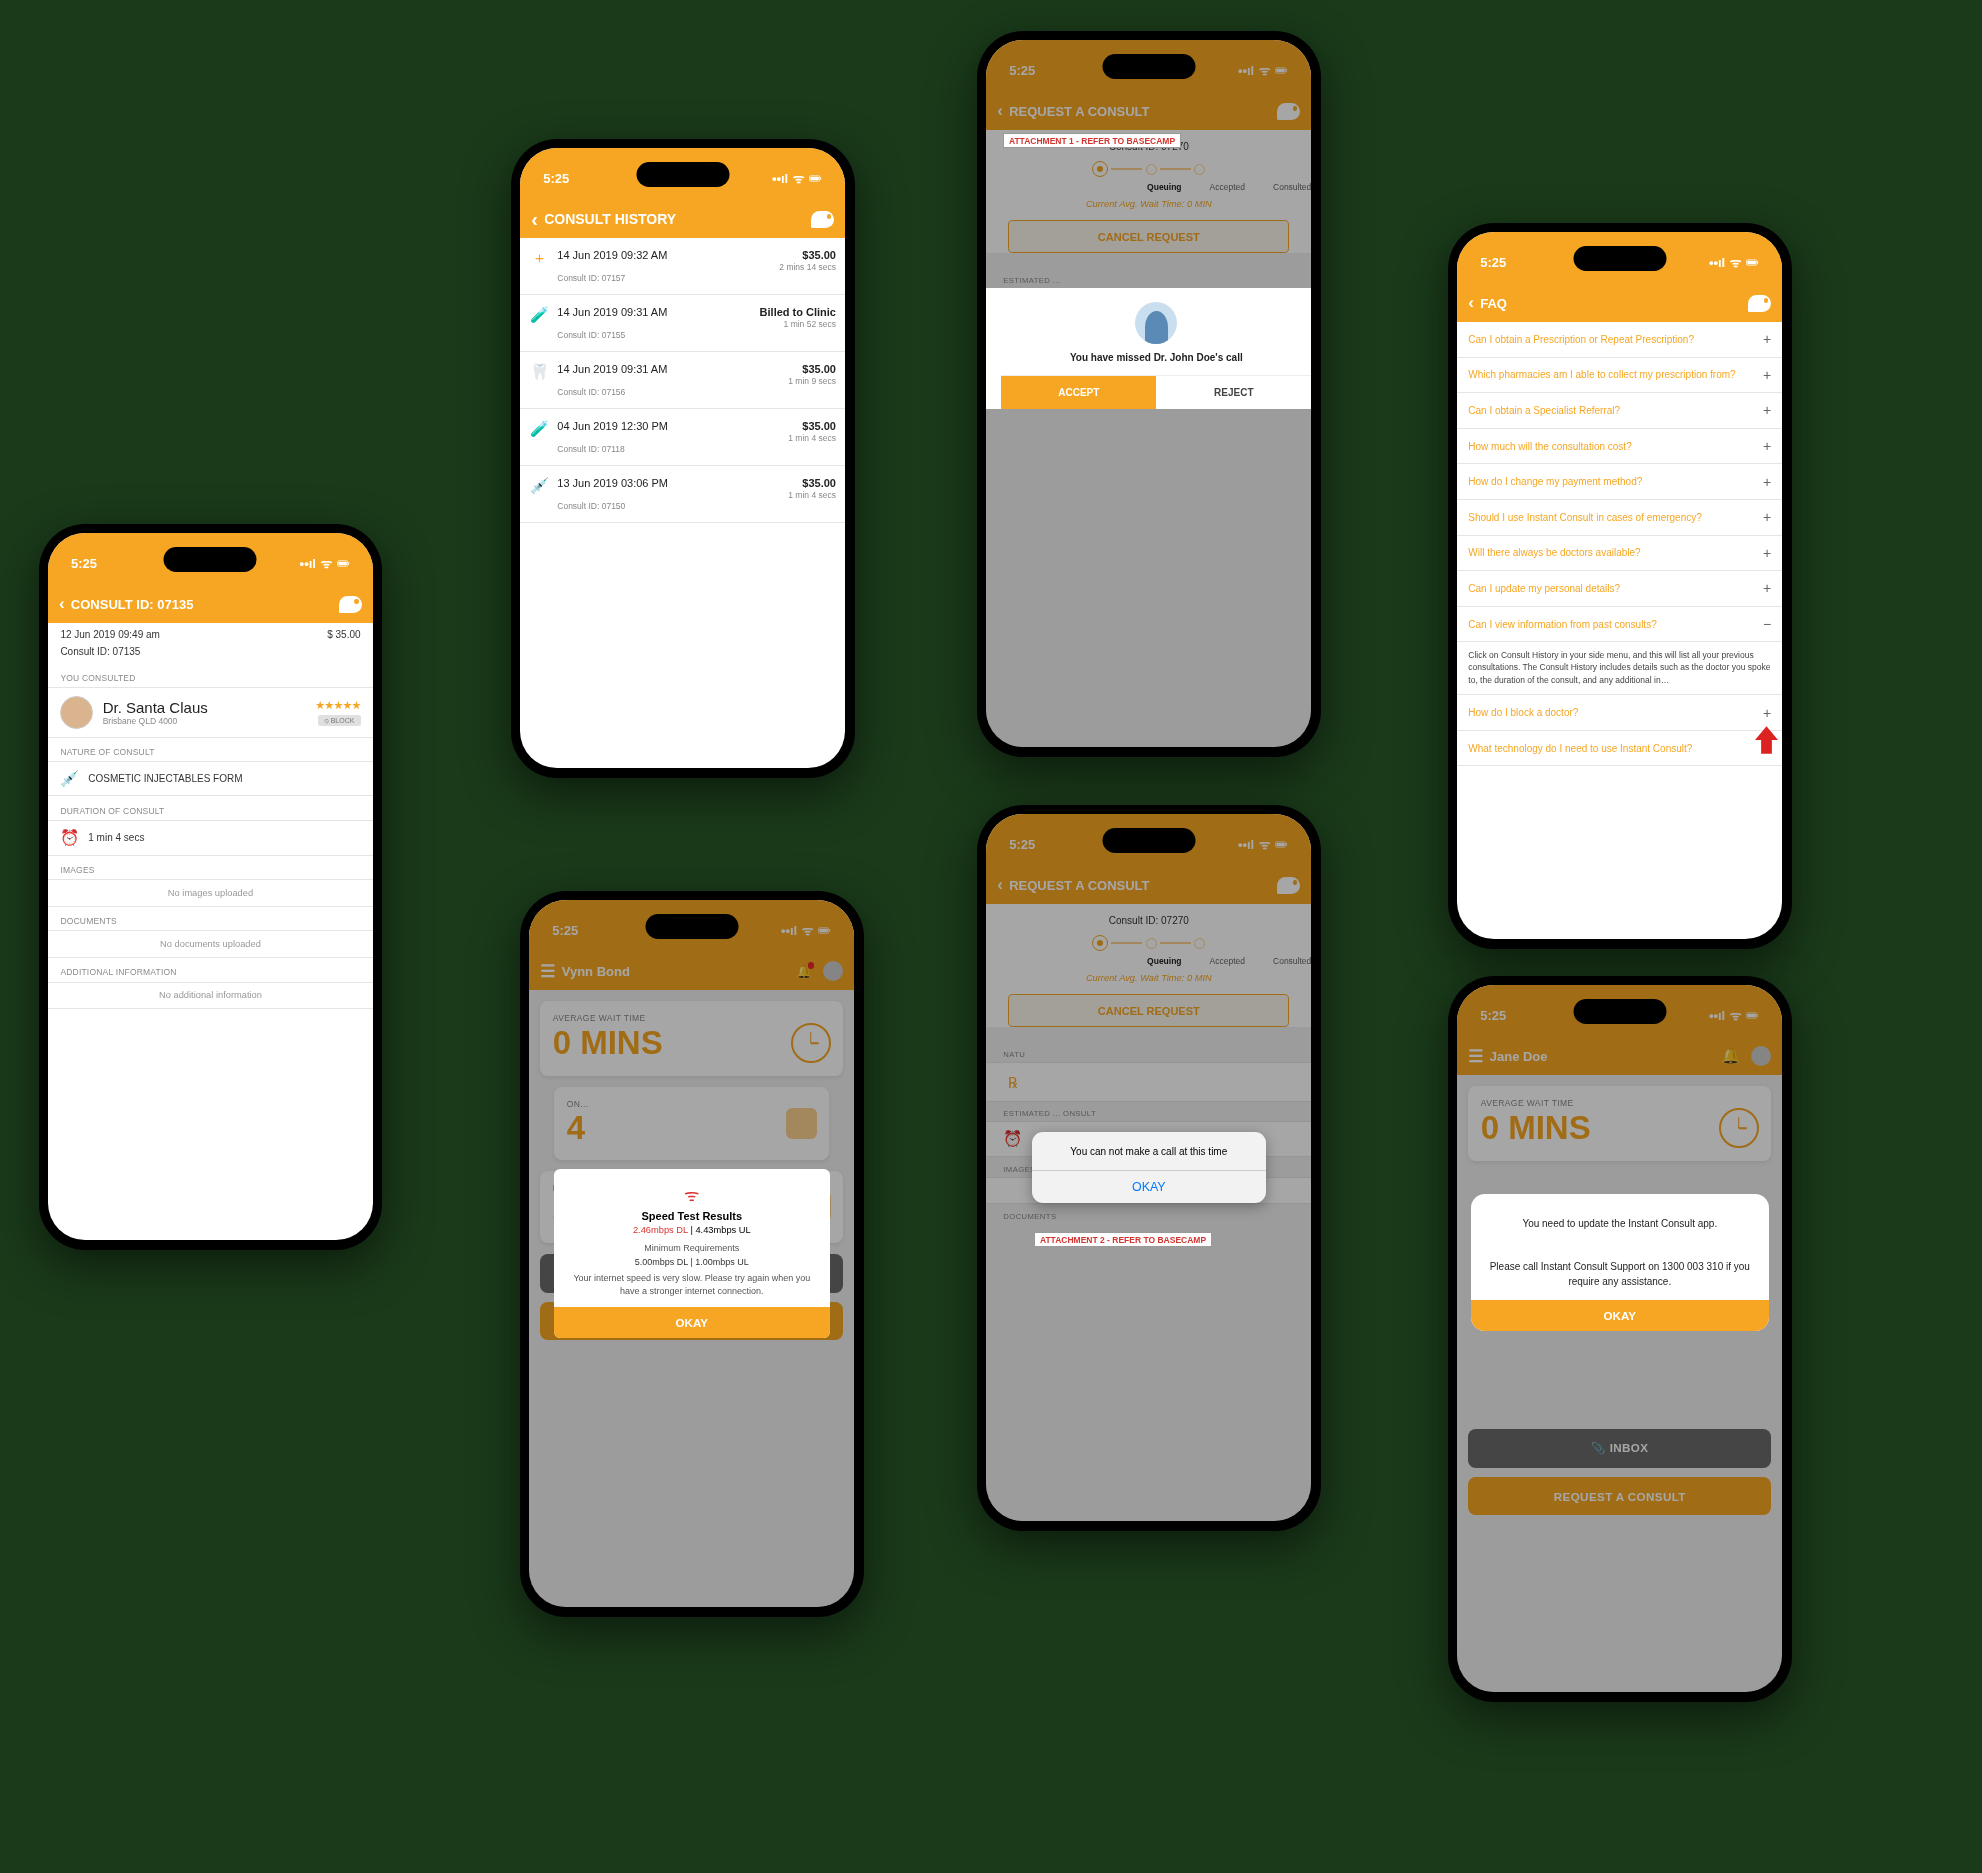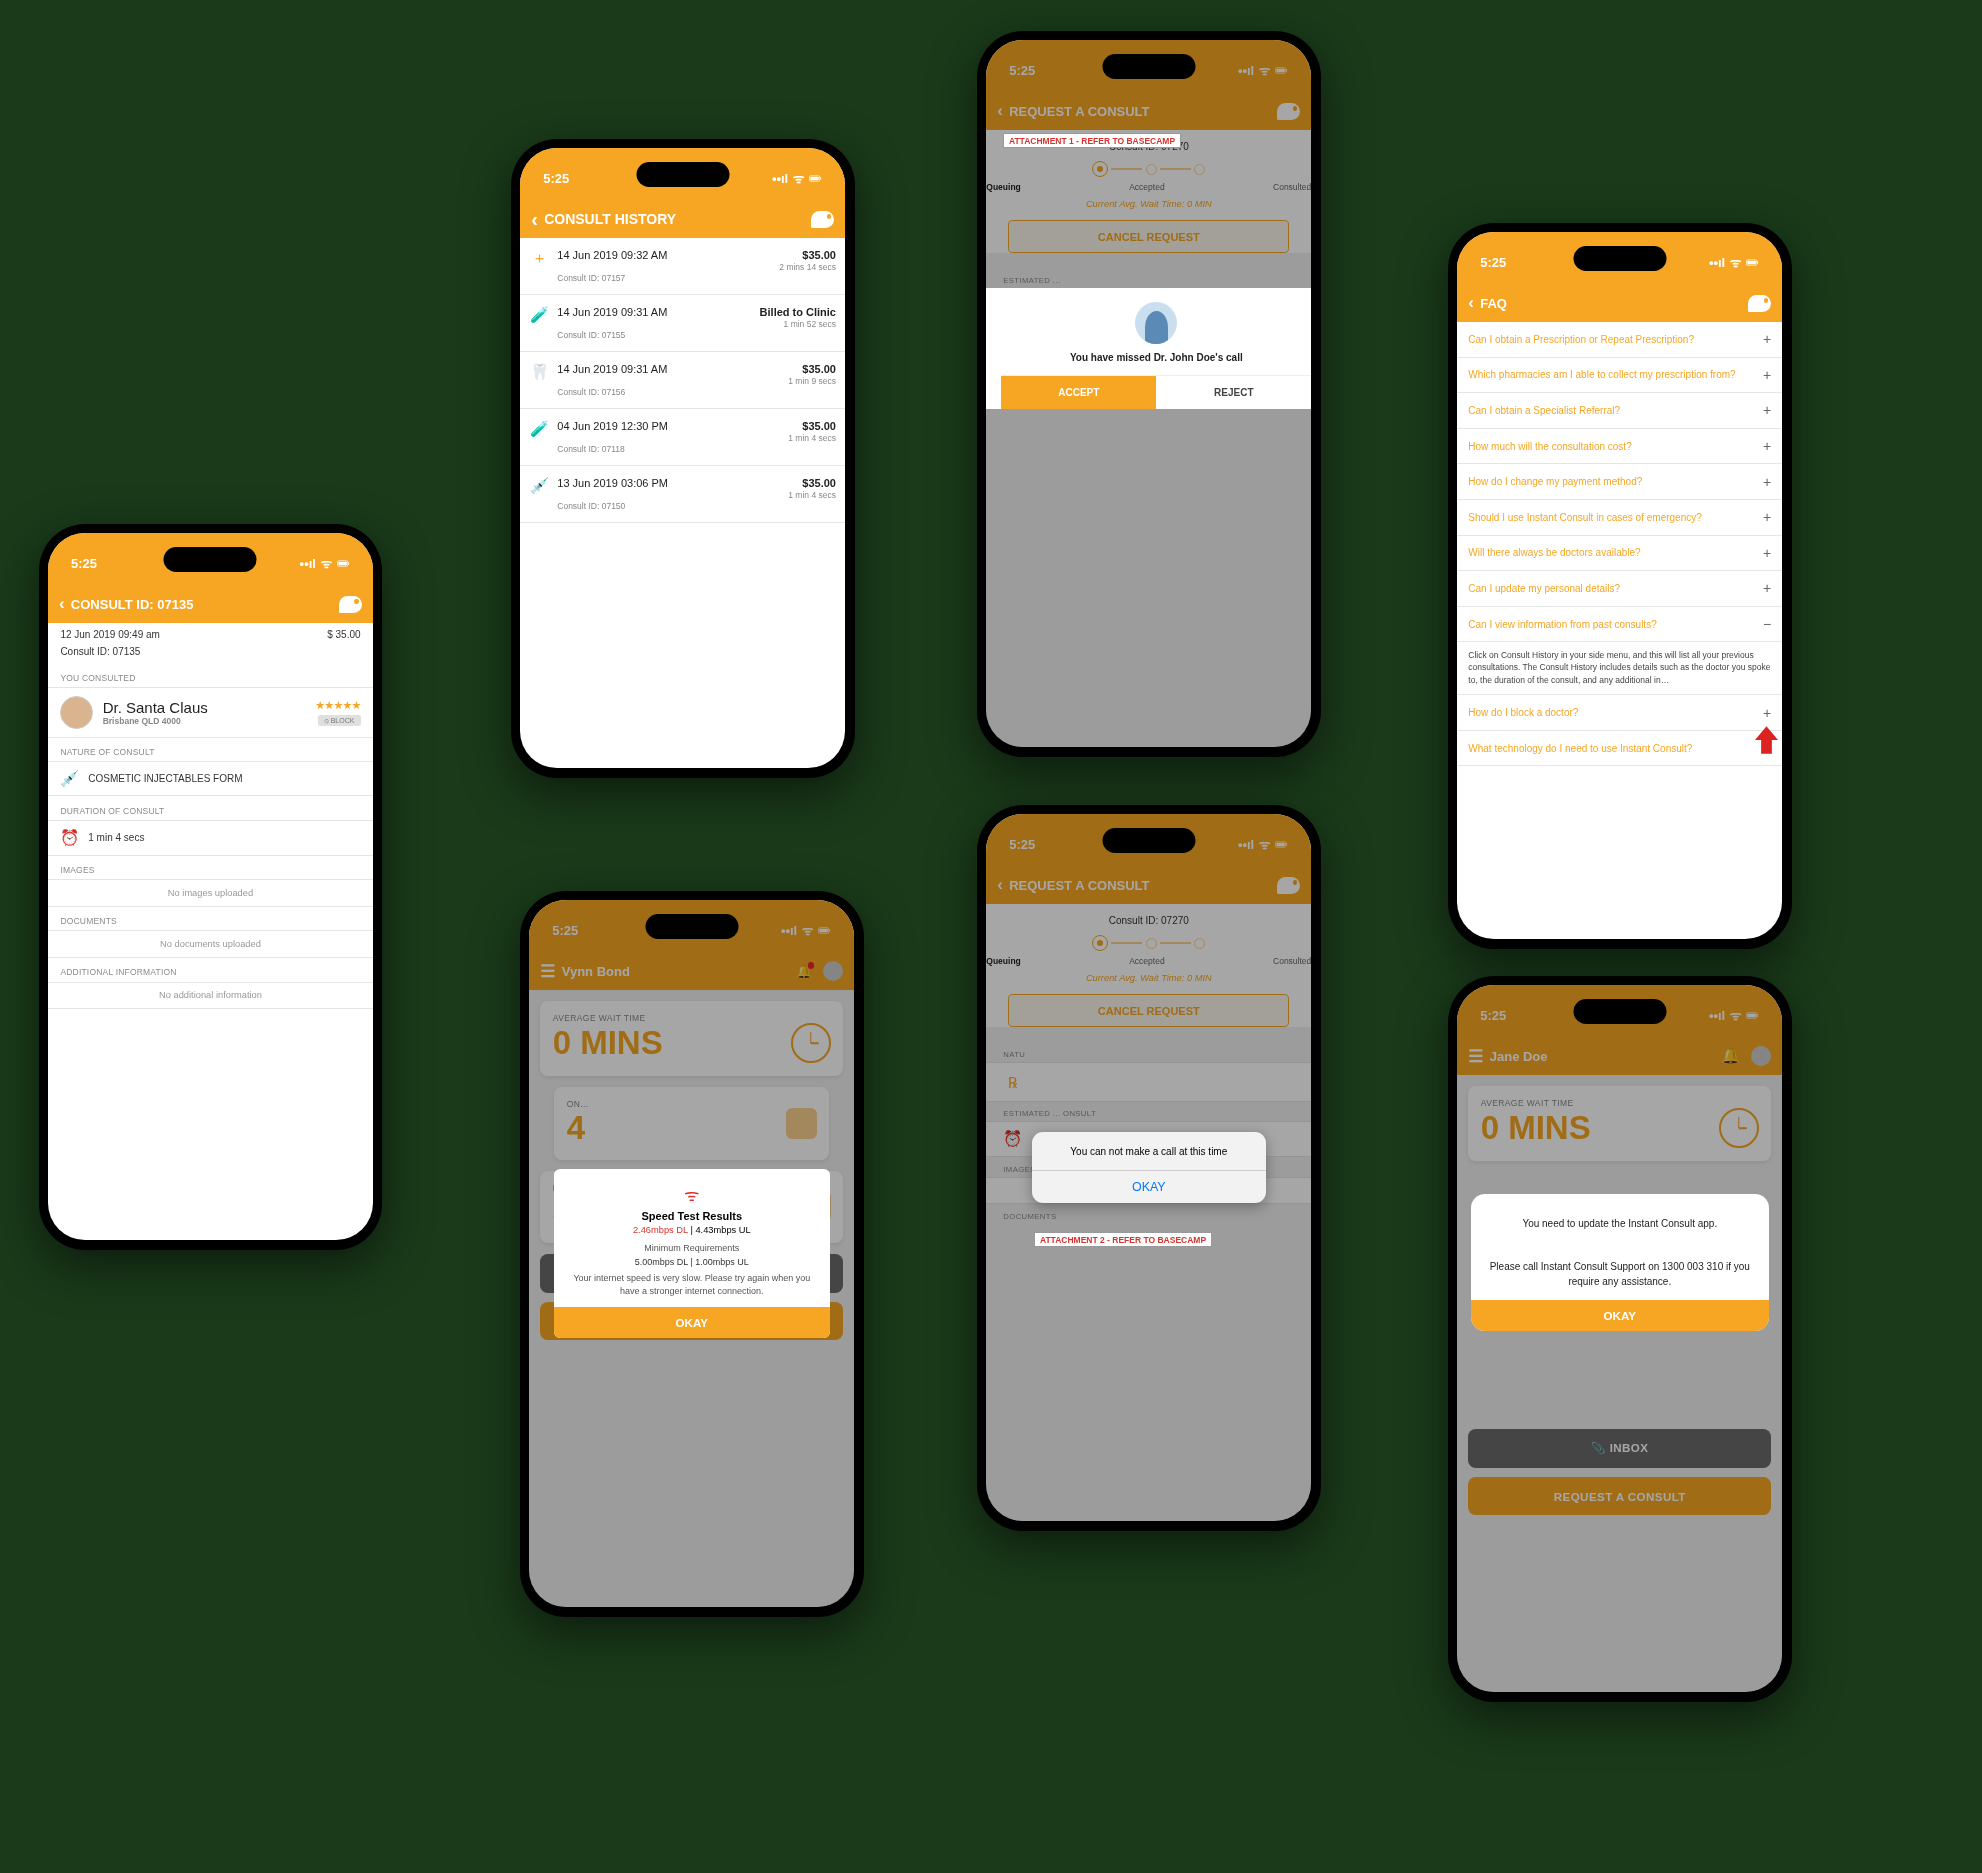--- a/index.html
+++ b/index.html
@@ -119,21 +119,21 @@
   .modal-btn { background:var(--orange); color:#fff; font-weight:600; padding:9.3px; margin:7.7px -11px 0 -11px; font-size:11.6px;}
 
   
   .req-screen { background:var(--bg-gray); }
   .consult-id-center { text-align:center; font-size:10px; color:#333; padding:11px 0 4.6px;}
   .progress-dots { display:flex; justify-content:center; gap:3.1px; align-items:center; padding:4.6px 0;}
   .pd-big { width:14px; height:14px; border-radius:50%; border:1.5px solid var(--orange); display:flex; align-items:center; justify-content:center;}
   .pd-big .inner{ width:6.2px;height:6.2px;background:var(--orange);border-radius:50%;}
   .pd-line { width:31px; height:1.5px; background:var(--orange-light); position:relative;}
   .pd-small { width:9.3px; height:9.3px; border-radius:50%; border:1.5px solid var(--orange-light);}
-  .status-labels { display:flex; justify-content:space-between; gap:28px; font-size:8.5px; color:#666; padding-bottom:4.6px;}
+  .status-labels { display:flex; justify-content:flex-end; gap:28px; font-size:8.5px; color:#666; padding-bottom:4.6px;}
   .status-labels .active{color:#222;font-weight:600;}
   .wait-time { text-align:center; font-size:9.3px; color:var(--orange); font-style:italic; padding:3.1px 0 11px;}
   .cancel-btn { margin:0 22px 15.5px; border:1.2px solid var(--orange); color:var(--orange); text-align:center; padding:9.3px; font-weight:600; font-size:11px; border-radius:4.6px; background:#fbf6ed;}
   .req-sec-label { font-size:7.7px; color:#888; padding:7.7px 17px 3.1px; letter-spacing:0.4px;}
   .rx-row { display:flex; align-items:center; gap:11px; padding:7.7px 17px; background:#fff; border-top:0.8px solid var(--divider);border-bottom:0.8px solid var(--divider); font-size:9.3px; color:#333;}
   .modal-missed { background:#fff; width:100%; padding:14px 0 0 15px; text-align:center;}
   .pill-avatar{width:42px;height:42px;border-radius:50%;background:#c9dff0;margin:0 auto 7.7px;display:flex;align-items:flex-end;justify-content:center;overflow:hidden;}
   .doc-person{width:23px;height:33px;background:#5a8ab5;border-radius:50% 50% 0 0;}
   .missed-msg{font-size:10px;font-weight:600;color:#222;padding:0 0 12.4px;}
   .missed-btns{display:flex;border-top:0.8px solid #eee;}
@@ -201,21 +201,21 @@
     <div class="row-small" style="padding-top:0;">
           <span>Consult ID: 07135</span>
         </div>
 
     <div class="section-label">YOU CONSULTED</div>
     <div class="hr"></div>
     <div class="consulted-row">
       <div class="avatar"></div>
       <div style="flex:1;">
         <div style="font-size:15px;color:#222;">Dr. Santa Claus</div>
-        <div style="font-size:8.5px;color:#888;font-weight:bold;">Brisbane QLD 4000</div>
+        <div style="font-size:8.5px;color:#888;">Brisbane QLD 4000</div>
       </div>
       <div style="text-align:right;">
         <div class="stars">★★★★★</div>
         <div class="badge-block">⦸ BLOCK</div>
       </div>
     </div>
     <div class="hr"></div>
 
     <div class="section-label">NATURE OF CONSULT</div>
     <div class="hr"></div>

